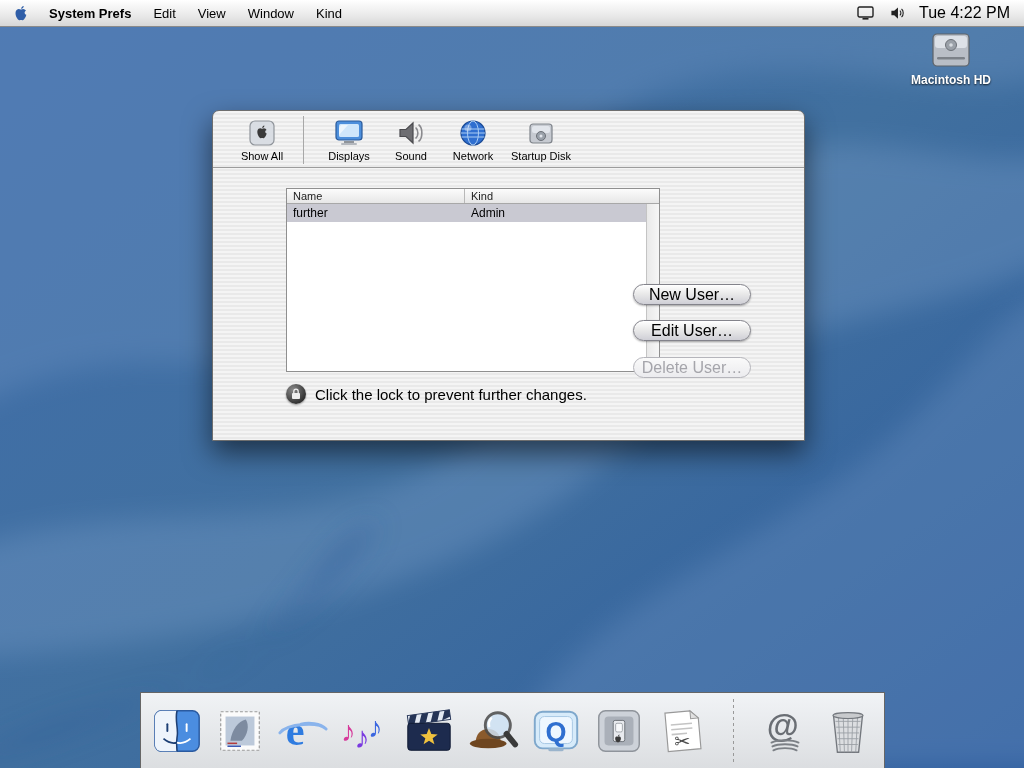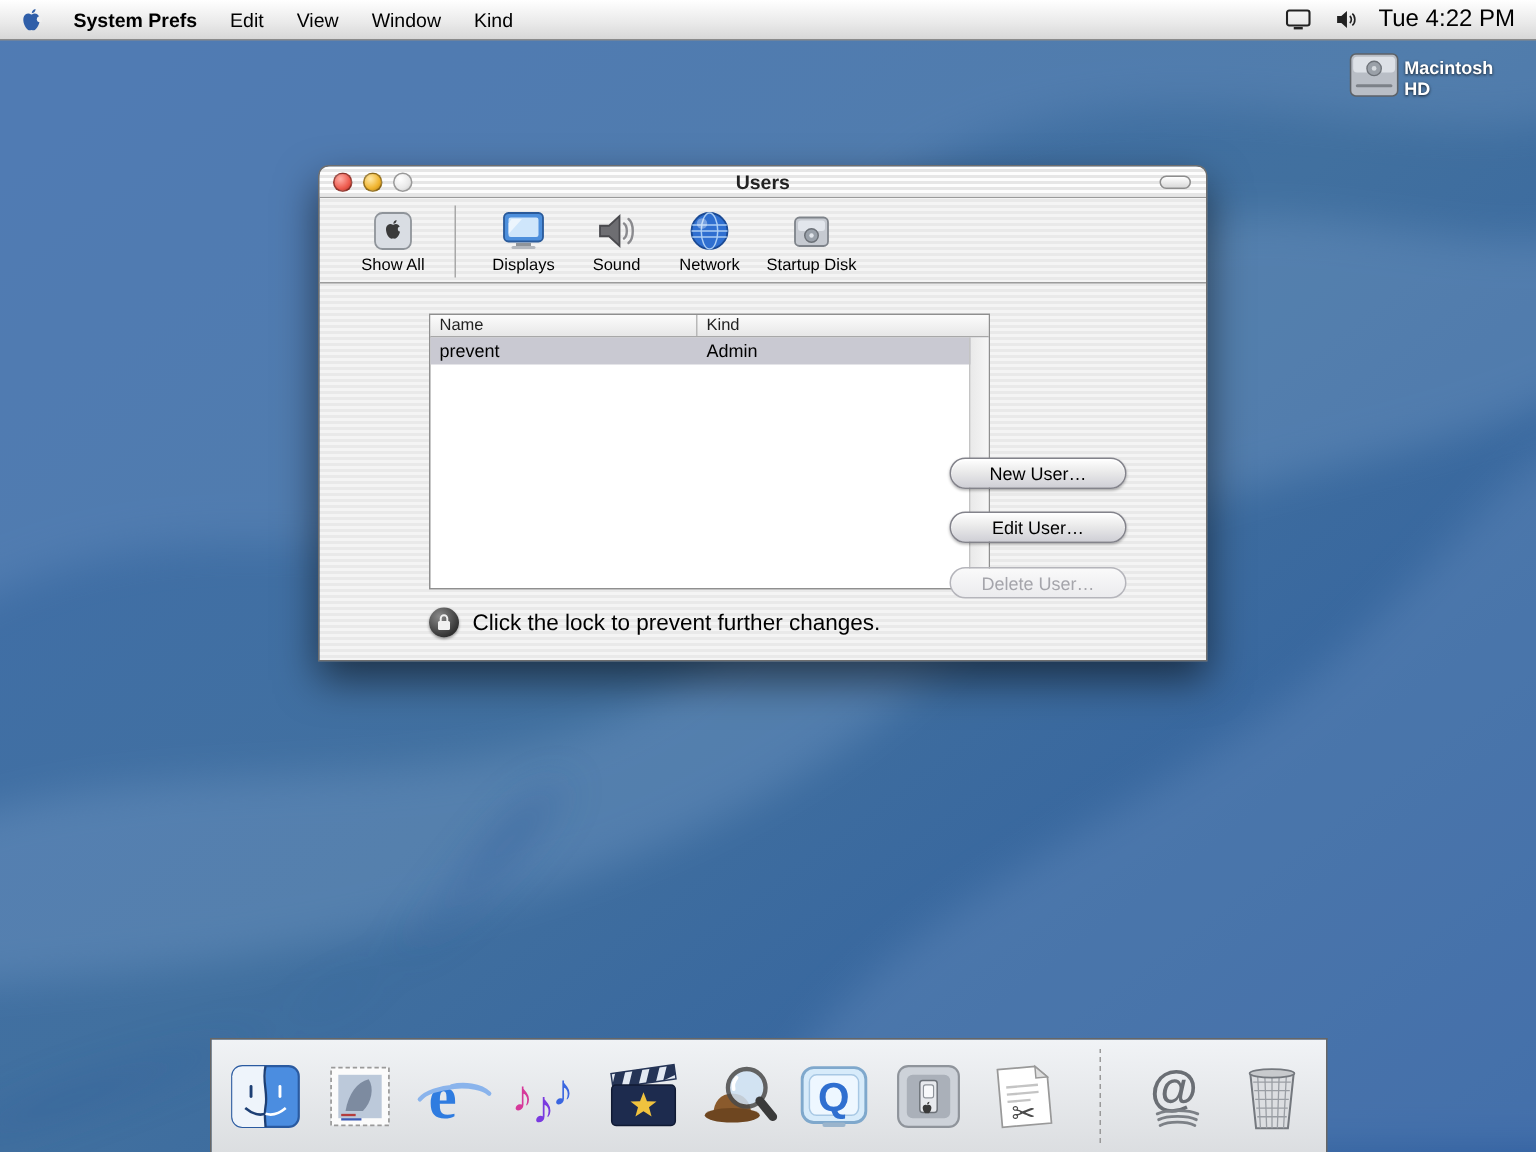--- a/index.html
+++ b/index.html
@@ -19,21 +19,21 @@
   .menubar .apple { padding:0 10px 0 14px; display:flex; align-items:center; cursor:default; }
   .menu-item { padding:0 11px; height:22px; display:flex; align-items:center; }
   .menu-item.appname { font-weight:bold; }
   .menubar .spacer { flex:1; }
   .menu-extra { padding:0 8px; height:22px; display:flex; align-items:center; }
   .menu-clock { padding:0 14px 0 6px; font-size:16px; }
 
   
   .hd-icon {
     position:absolute; top:30px; right:18px; width:110px; z-index:10;
-    display:flex; flex-direction:row; align-items:center; cursor:default;
+    display:flex; flex-direction:column; align-items:center; cursor:default;
   }
   .hd-label {
     margin-top:3px; font-size:12px; font-weight:bold; color:#fff;
     text-shadow:0 1px 2px rgba(0,0,0,.8);
   }
 
   
   .window {
     position:absolute; left:212px; top:110px; width:593px; height:331px; z-index:20;
     border:1px solid #6e6e6e; border-radius:7px 7px 0 0;
@@ -83,21 +83,21 @@
   .ut-cell.c-name { width:178px; }
   .scrollbar {
     position:absolute; top:15px; right:0; width:13px; bottom:0;
     background:linear-gradient(90deg,#e9e9e9,#f6f6f6); border-left:1px solid #c4c4c4;
   }
 
   .btn-col { position:absolute; left:420px; top:0; }
   .aqua-btn {
     position:absolute; width:118px; height:21px; border-radius:11px;
     display:flex; align-items:center; justify-content:center;
-    font-size:12px; color:#000;
+    font-size:16px; color:#000;
     border:1px solid #83838b;
     background:linear-gradient(#ffffff,#eaeaea 45%,#cfcfd6);
     box-shadow:inset 0 1px 1px #fff, 0 1px 2px rgba(0,0,0,.3);
   }
   .aqua-btn.disabled { color:#a5a5ab; border-color:#b5b5bb; background:linear-gradient(#fafafa,#ebebee); box-shadow:none; }
 
   .lock-row { position:absolute; left:73px; top:216px; display:flex; align-items:center; gap:9px; }
   .lock-circle {
     width:20px; height:20px; border-radius:50%;
     background:radial-gradient(circle at 35% 30%, #8a8a8a, #3a3a3a 65%, #111);
@@ -172,29 +172,20 @@
     <rect x="7" y="6" width="32" height="12" rx="3" fill="#dde1e7"></rect>
     <rect x="9" y="27" width="28" height="2.4" rx="1.2" fill="#7c8188"></rect>
     <circle cx="23" cy="15" r="5.5" fill="#9aa0a8" stroke="#6c7178" stroke-width="1"></circle>
     <circle cx="23" cy="15" r="1.8" fill="#d7dbe0"></circle>
   </svg>
   <div class="hd-label">Macintosh HD</div>
 </div>
 
 <div class="window">
 
-  <div class="titlebar">
-    <div class="traffic">
-      <div class="tl-btn tl-close"></div>
-      <div class="tl-btn tl-min"></div>
-      <div class="tl-btn tl-zoom"></div>
-    </div>
-    <div class="win-title">Users</div>
-    <div class="toolbar-toggle"></div>
-  </div>
 
   <div class="toolbar">
     <div class="tb-item">
       <div class="tb-ico">
         <svg width="28" height="28" viewBox="0 0 28 28">
           <rect x="2" y="2" width="24" height="24" rx="5" fill="#d9dde3" stroke="#8f949a" stroke-width="1.2"></rect>
           <path d="M14.2 9.2 C14.2 7.8 15.1 6.8 16.4 6.6 C16.4 8.0 15.5 9.0 14.2 9.2 Z" fill="#3a3a3a"></path>
           <path d="M14.3 9.8 C16.0 8.6 18.1 9.5 18.7 11.5 C19.4 14.0 17.8 17.9 16.0 18.9 C15.3 19.4 14.8 19.0 14.1 19.0 C13.4 19.0 12.9 19.4 12.2 18.9 C10.4 17.9 8.8 14.0 9.5 11.5 C10.1 9.5 12.2 8.6 13.9 9.8 Z" fill="#3a3a3a"></path>
           <circle cx="18.9" cy="12.7" r="1.7" fill="#d9dde3"></circle>
         </svg>
@@ -253,21 +244,21 @@
   </div>
 
   <div class="content">
 
     <div class="user-table">
       <div class="ut-header">
         <div class="ut-hcell c-name">Name</div>
         <div class="ut-hcell c-kind">Kind</div>
       </div>
       <div class="ut-row">
-        <div class="ut-cell c-name">prevent</div>
+        <div class="ut-cell c-name">further</div>
         <div class="ut-cell">Admin</div>
       </div>
       <div class="scrollbar"></div>
     </div>
 
     <div class="btn-col">
       <div class="aqua-btn" style="top:116px;">New User…</div>
       <div class="aqua-btn" style="top:152px;">Edit User…</div>
       <div class="aqua-btn disabled" style="top:189px;">Delete User…</div>
     </div>

